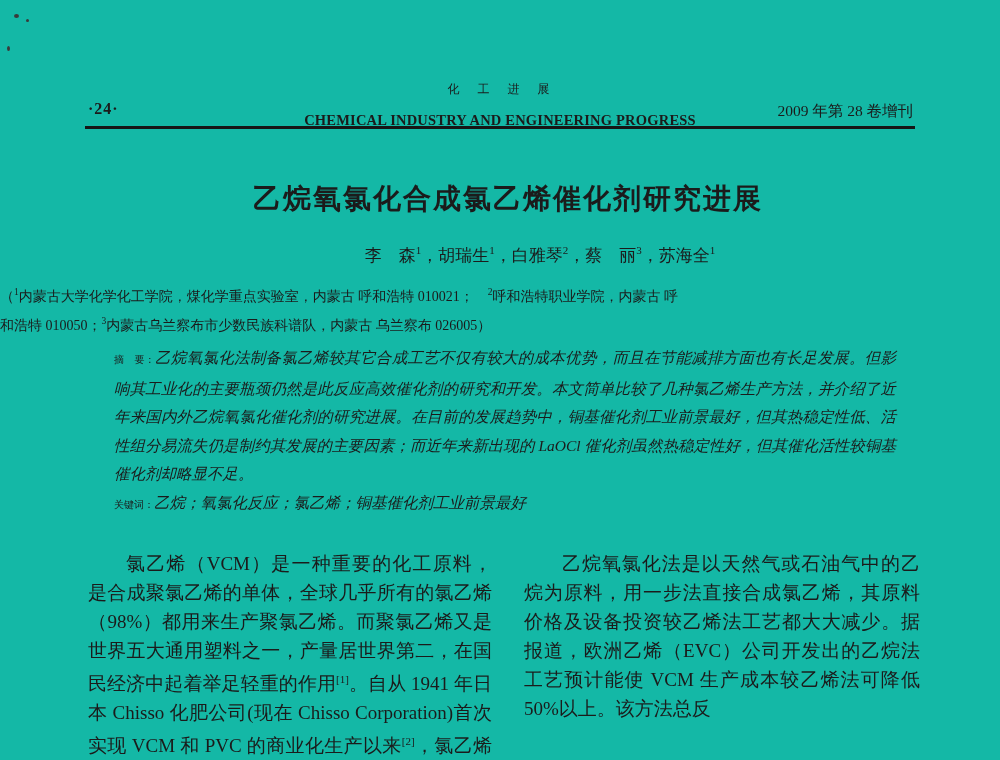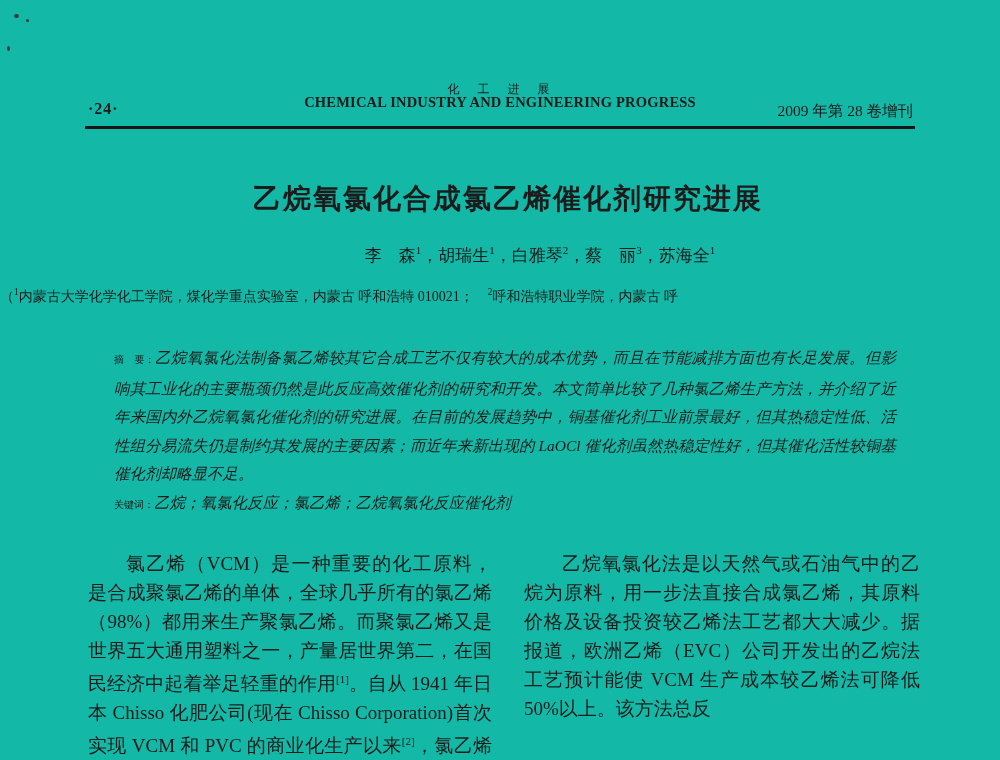--- a/index.html
+++ b/index.html
@@ -23,21 +23,21 @@
   
   .page-num {
     position: absolute; top: 100px; left: 88px;
     font-size: 16px; font-weight: bold; letter-spacing: 1px;
   }
   .journal-cn {
     position: absolute; top: 81px; left: 0; width: 100%;
     text-align: center; font-size: 12px; letter-spacing: 3px;
   }
   .journal-en {
-    position: absolute; top: 94px; left: 0; width: 100%;
+    position: absolute; top: 112px; left: 0; width: 100%;
     text-align: center; font-size: 14.5px; font-weight: bold; letter-spacing: 0.2px;
   }
   .issue {
     position: absolute; top: 101px; right: 87px;
     font-size: 15.5px;
   }
   .rule {
     position: absolute; top: 126px; left: 85px;
     width: 830px; height: 3px; background: #161616;
   }
@@ -99,25 +99,26 @@
   <div class="journal-en">CHEMICAL INDUSTRY AND ENGINEERING PROGRESS</div>
   <div class="issue">2009 年第 28 卷增刊</div>
   <div class="rule"></div>
 
   <h1 class="title">乙烷氧氯化合成氯乙烯催化剂研究进展</h1>
 
   <div class="authors">李　森<sup>1</sup>，胡瑞生<sup>1</sup>，白雅琴<sup>2</sup>，蔡　丽<sup>3</sup>，苏海全<sup>1</sup></div>
 
   <div class="affil">
     <div class="affil-line">（<sup>1</sup>内蒙古大学化学化工学院，煤化学重点实验室，内蒙古 呼和浩特 010021；　<sup>2</sup>呼和浩特职业学院，内蒙古 呼</div>
+    <div class="affil-line">和浩特 010050；<sup>3</sup>内蒙古乌兰察布市少数民族科谱队，内蒙古 乌兰察布 026005）</div>
   </div>
 
   <div class="abstract-block">
     <p class="abstract"><span class="blabel">摘　要：</span><span>乙烷氧氯化法制备氯乙烯较其它合成工艺不仅有较大的成本优势，而且在节能减排方面也有长足发展。但影响其工业化的主要瓶颈仍然是此反应高效催化剂的研究和开发。本文简单比较了几种氯乙烯生产方法，并介绍了近年来国内外乙烷氧氯化催化剂的研究进展。在目前的发展趋势中，铜基催化剂工业前景最好，但其热稳定性低、活性组分易流失仍是制约其发展的主要因素；而近年来新出现的 LaOCl 催化剂虽然热稳定性好，但其催化活性较铜基催化剂却略显不足。</span></p>
-    <p class="keywords"><span class="blabel">关键词：</span><span>乙烷；氧氯化反应；氯乙烯；乙烷氧氯化反应催化剂</span></p>
+    <p class="keywords"><span class="blabel">关键词：</span><span>乙烷；氧氯化反应；氯乙烯；铜基催化剂工业前景最好</span></p>
   </div>
 
   <div class="col col-left">
       <p class="para indent">氯乙烯（VCM）是一种重要的化工原料，是合成聚氯乙烯的单体，全球几乎所有的氯乙烯（98%）都用来生产聚氯乙烯。而聚氯乙烯又是世界五大通用塑料之一，产量居世界第二，在国民经济中起着举足轻重的作用<sup>[1]</sup>。自从 1941 年日本 Chisso 化肥公司(现在 Chisso Corporation)首次实现 VCM 和 PVC 的商业化生产以来<sup>[2]</sup>，氯乙烯生产工艺历经 70 多年的工业化生产和改造，主要形成了 3 种生产工艺：</p>
     </div>
   <div class="col col-right">
       <p class="para indent">乙烷氧氯化法是以天然气或石油气中的乙烷为原料，用一步法直接合成氯乙烯，其原料价格及设备投资较乙烯法工艺都大大减少。据报道，欧洲乙烯（EVC）公司开发出的乙烷法工艺预计能使 VCM 生产成本较乙烯法可降低 50%以上。该方法总反</p>
     </div>
 
 </div>

